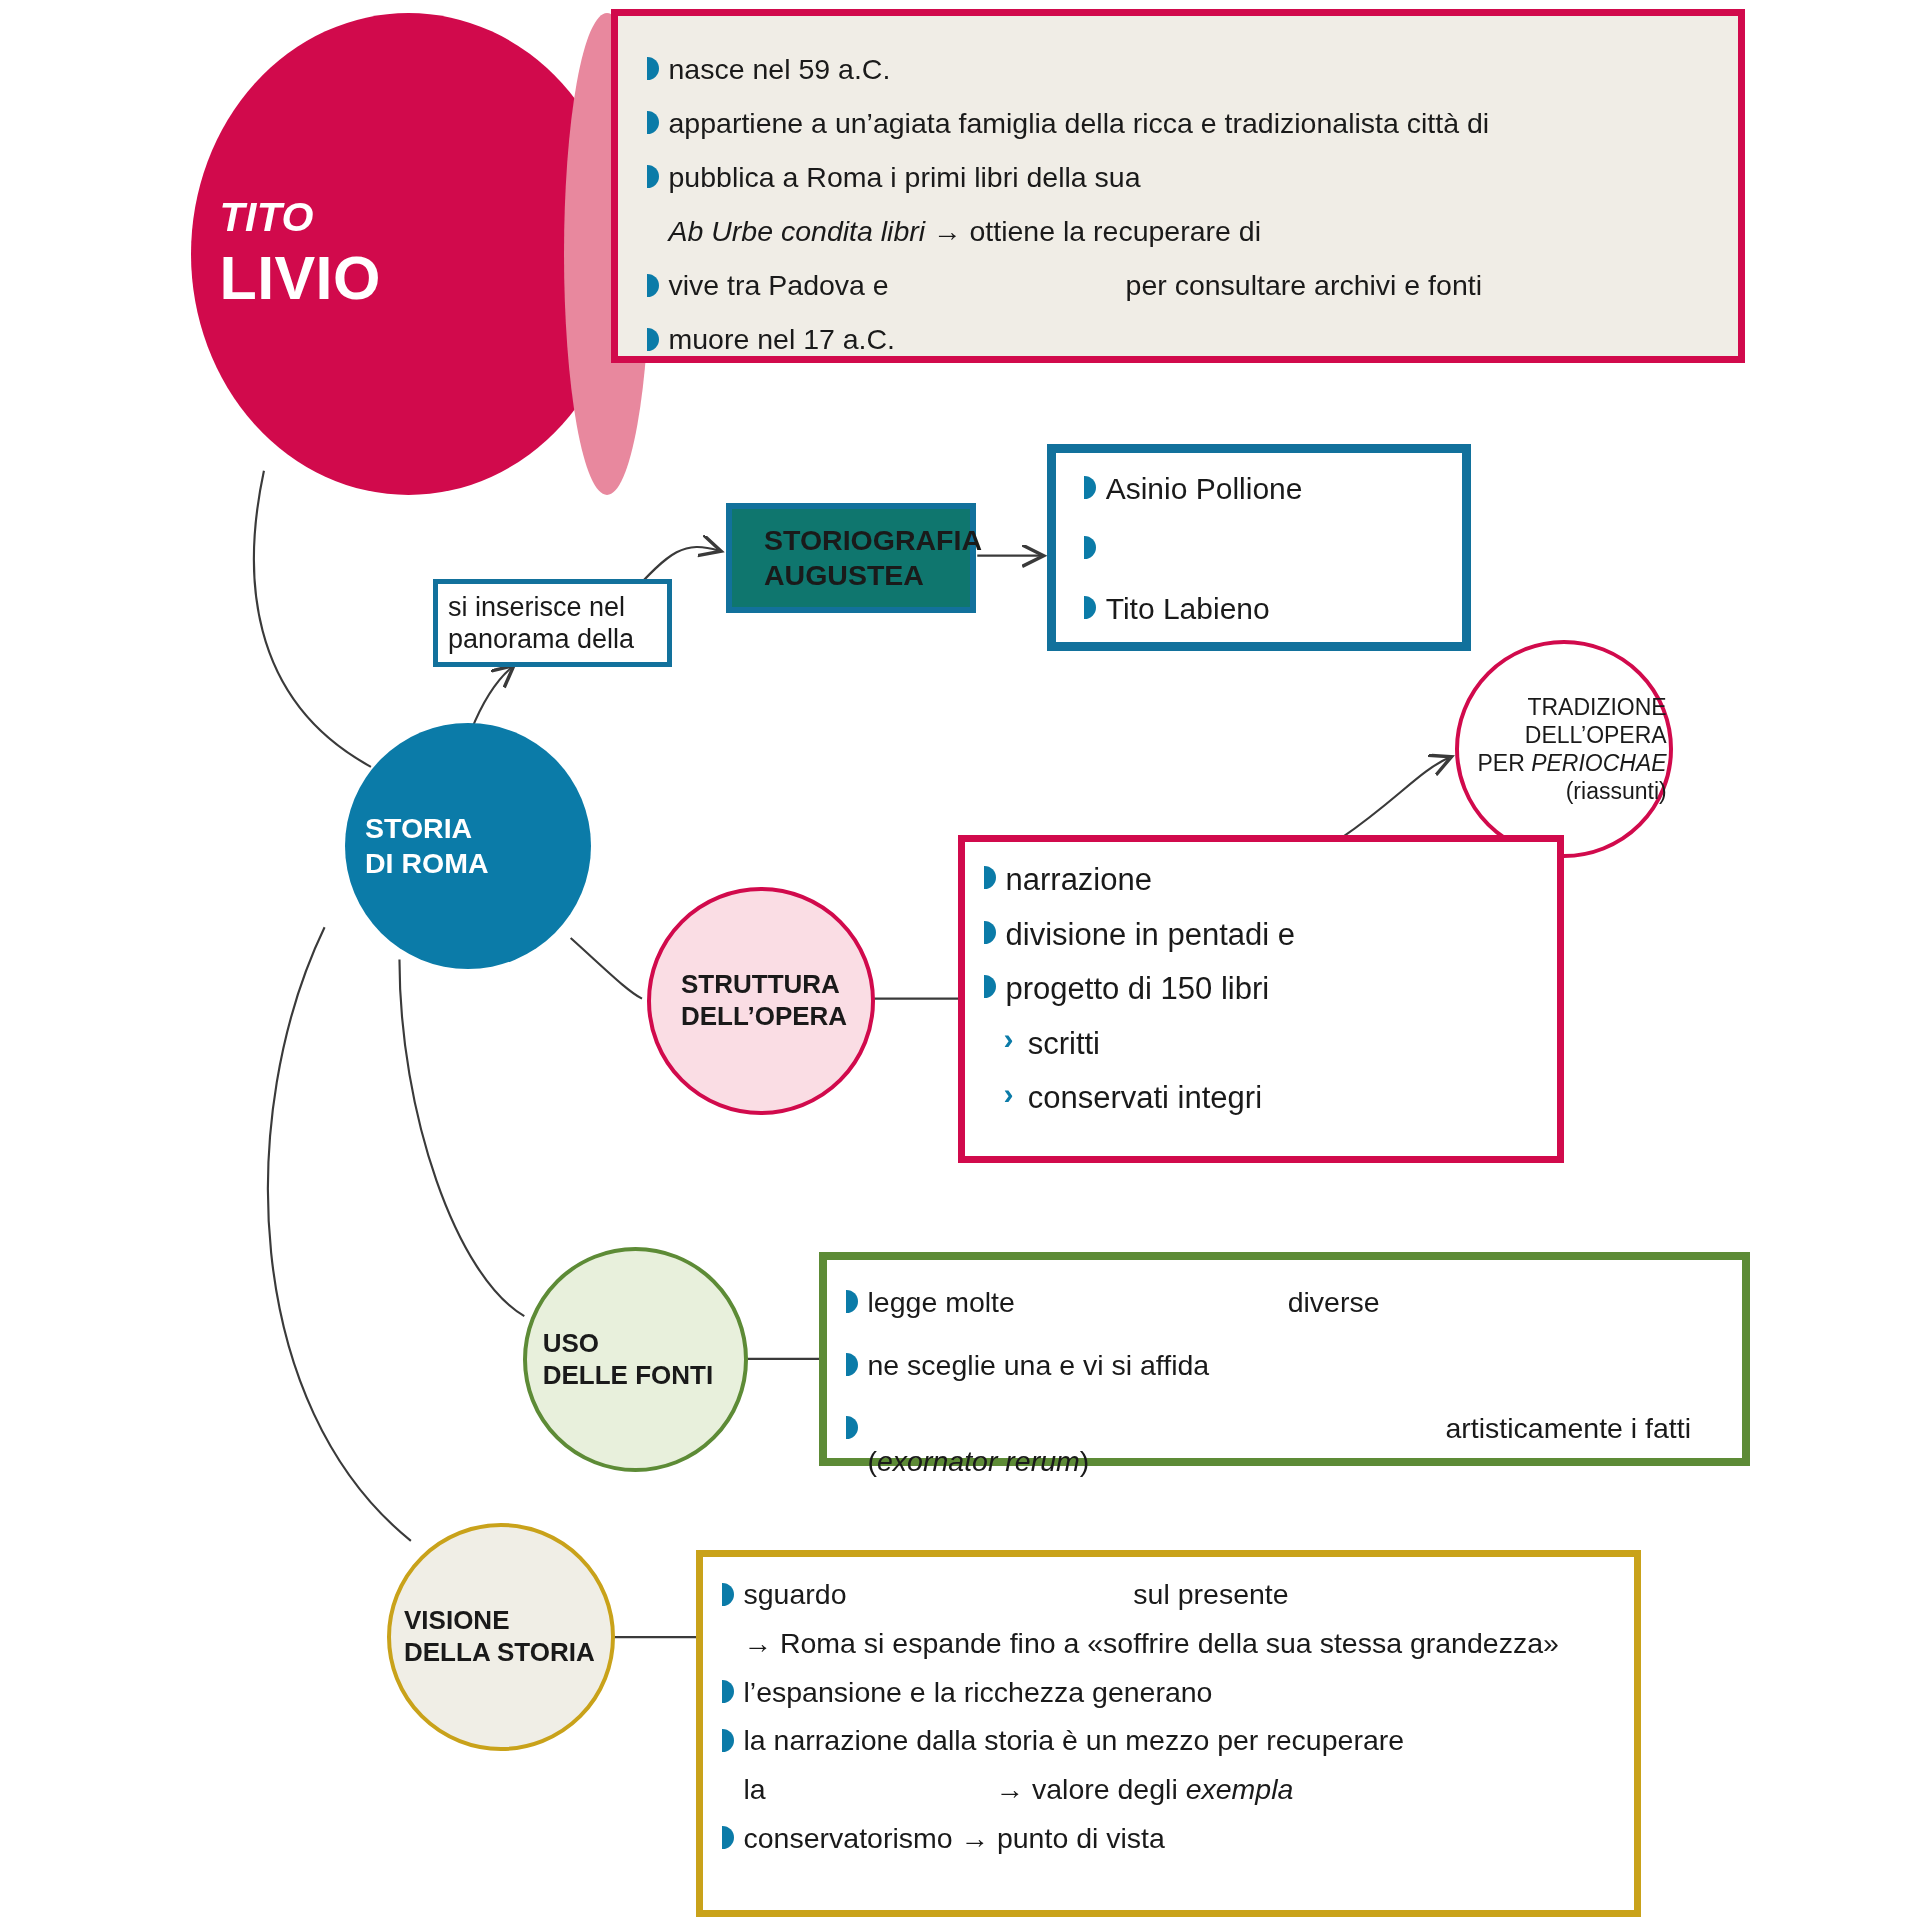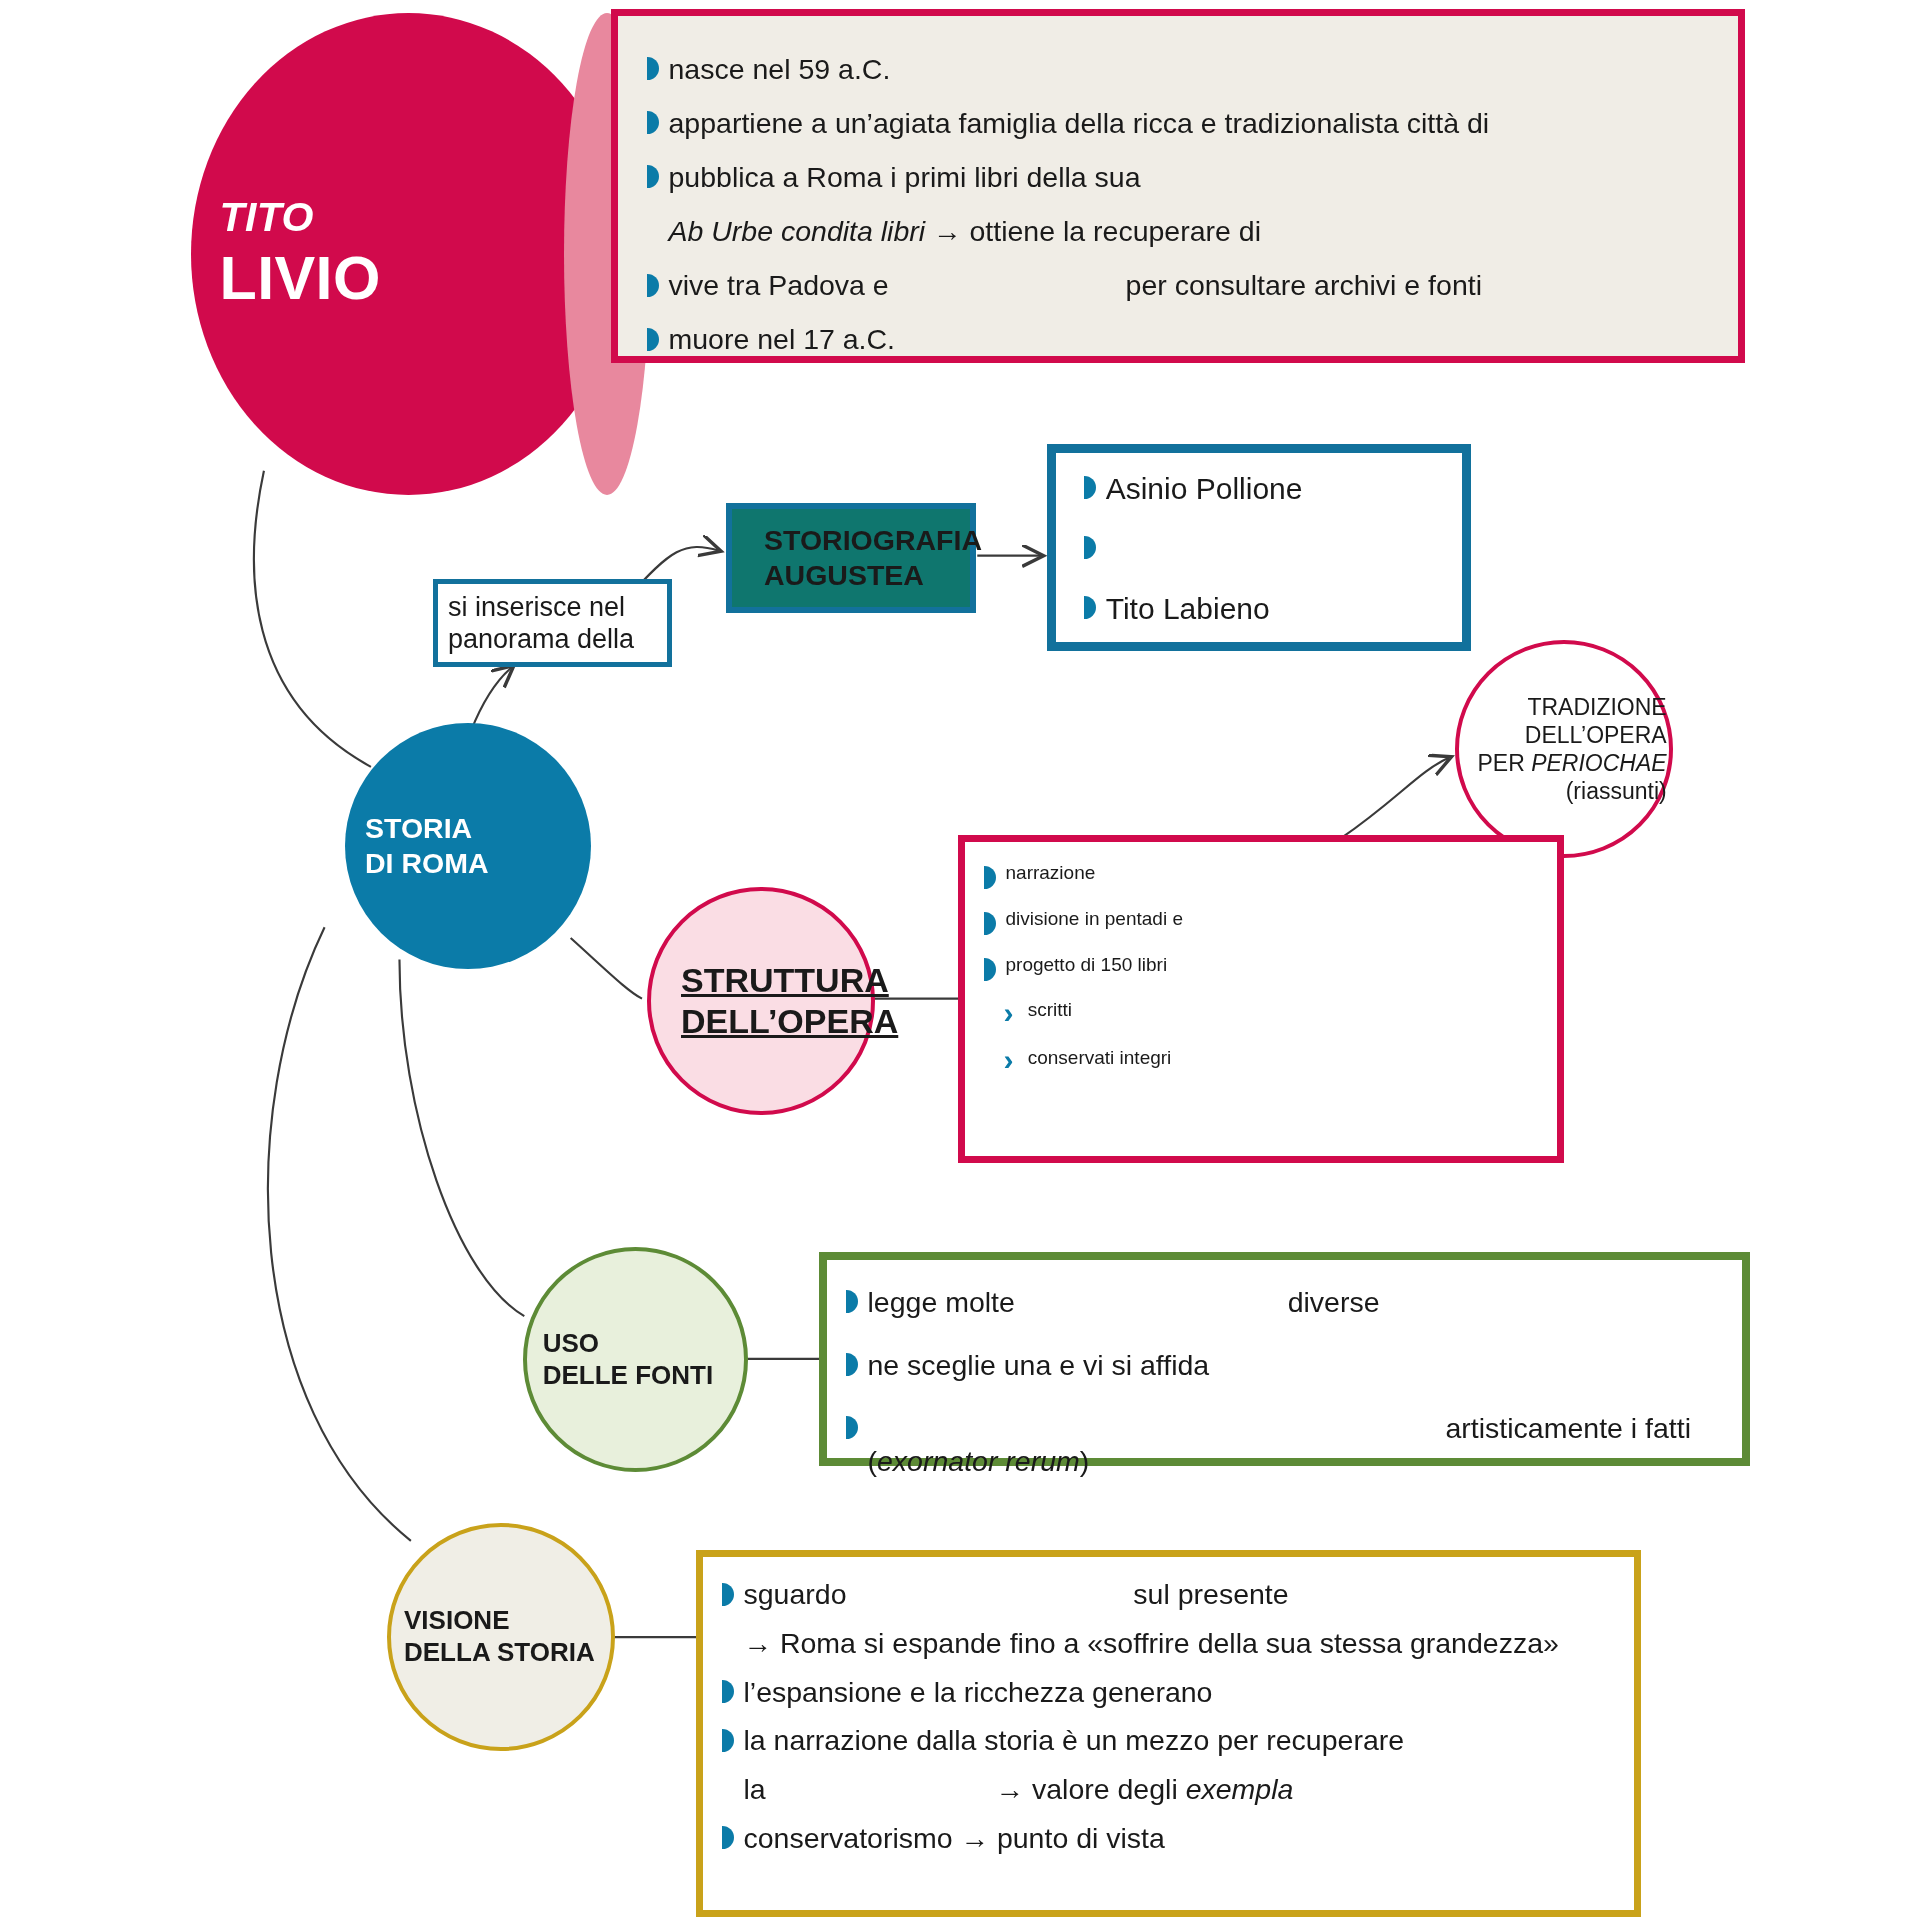--- a/index.html
+++ b/index.html
@@ -86,28 +86,28 @@
   #circ-storia{
     left:345px;top:723px;width:246px;height:246px;
     background:#0b7ba8;color:#ffffff;
   }
   #circ-storia .ctext{font-size:28.5px;font-weight:bold;line-height:1.22;padding-left:20px;}
 
   #circ-struttura{
     left:647px;top:887px;width:228px;height:228px;
     background:#fadde4;border:4.3px solid #d10a4c;
   }
-  #circ-struttura .ctext{font-size:34px;font-weight:bold;line-height:1.22;padding-left:30px;text-decoration:underline;}
+  #circ-struttura .ctext{font-size:26px;font-weight:bold;line-height:1.22;padding-left:30px;}
 
   #box-struttura{
     left:958px;top:835px;width:606px;height:328px;
     border:7.1px solid #d10a4c;padding:20px 13px 0 18.5px;
   }
   #box-struttura .bitem{margin-bottom:18.5px;}
-  #box-struttura .btext{font-size:19px;}
+  #box-struttura .btext{font-size:31px;}
 
   #circ-fonti{
     left:523px;top:1247px;width:225px;height:225px;
     background:#e8f0dc;border:4.3px solid #5d8b36;
   }
   #circ-fonti .ctext{font-size:26px;font-weight:bold;line-height:1.22;padding-left:15.7px;}
 
   #box-fonti{
     left:819px;top:1252px;width:931px;height:214px;
     border:8.6px solid #5d8b36;padding:26px 15.7px 0 18.5px;

